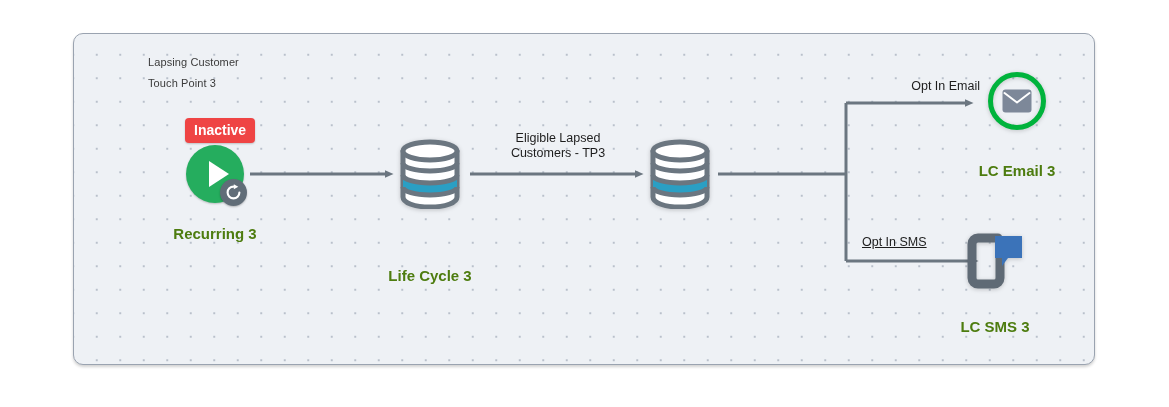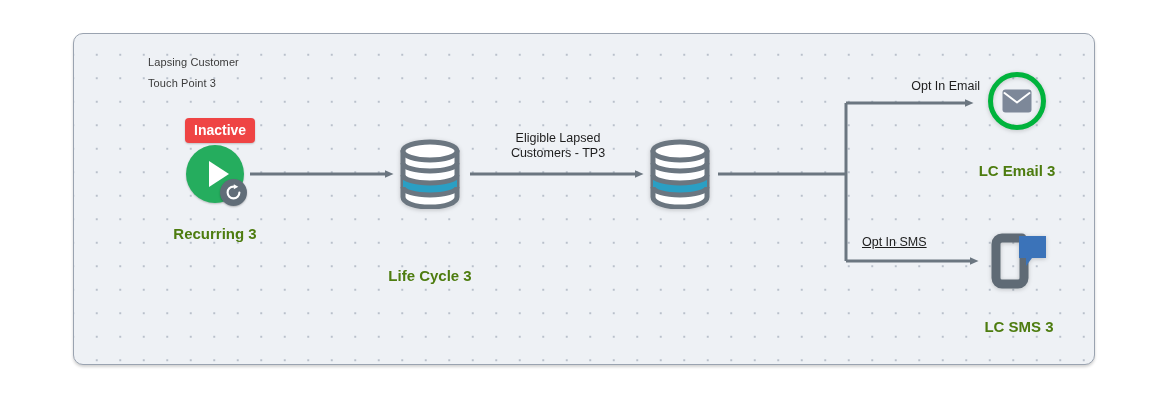--- a/index.html
+++ b/index.html
@@ -118,21 +118,21 @@
     box-sizing: border-box;
     border: 5px solid #00b33c;
     border-radius: 50%;
     background: transparent;
     filter: drop-shadow(0 1px 2px rgba(0,0,0,0.18));
   }
   .envelope { position: absolute; left: 14px; top: 17px; }
   #node-email .node-label { top: 90px; }
 
   
-  #node-sms { left: 988px; top: 232px; width: 62px; height: 62px; }
+  #node-sms { left: 964px; top: 232px; width: 62px; height: 62px; }
   .sms-icon { position: absolute; left: 0; top: 0; filter: drop-shadow(0 1px 2px rgba(0,0,0,0.2)); }
   #node-sms .node-label { top: 86px; }
 
   
   #edges {
     position: absolute;
     left: 0; top: 0;
     width: 1169px; height: 407px;
     pointer-events: none;
   }

